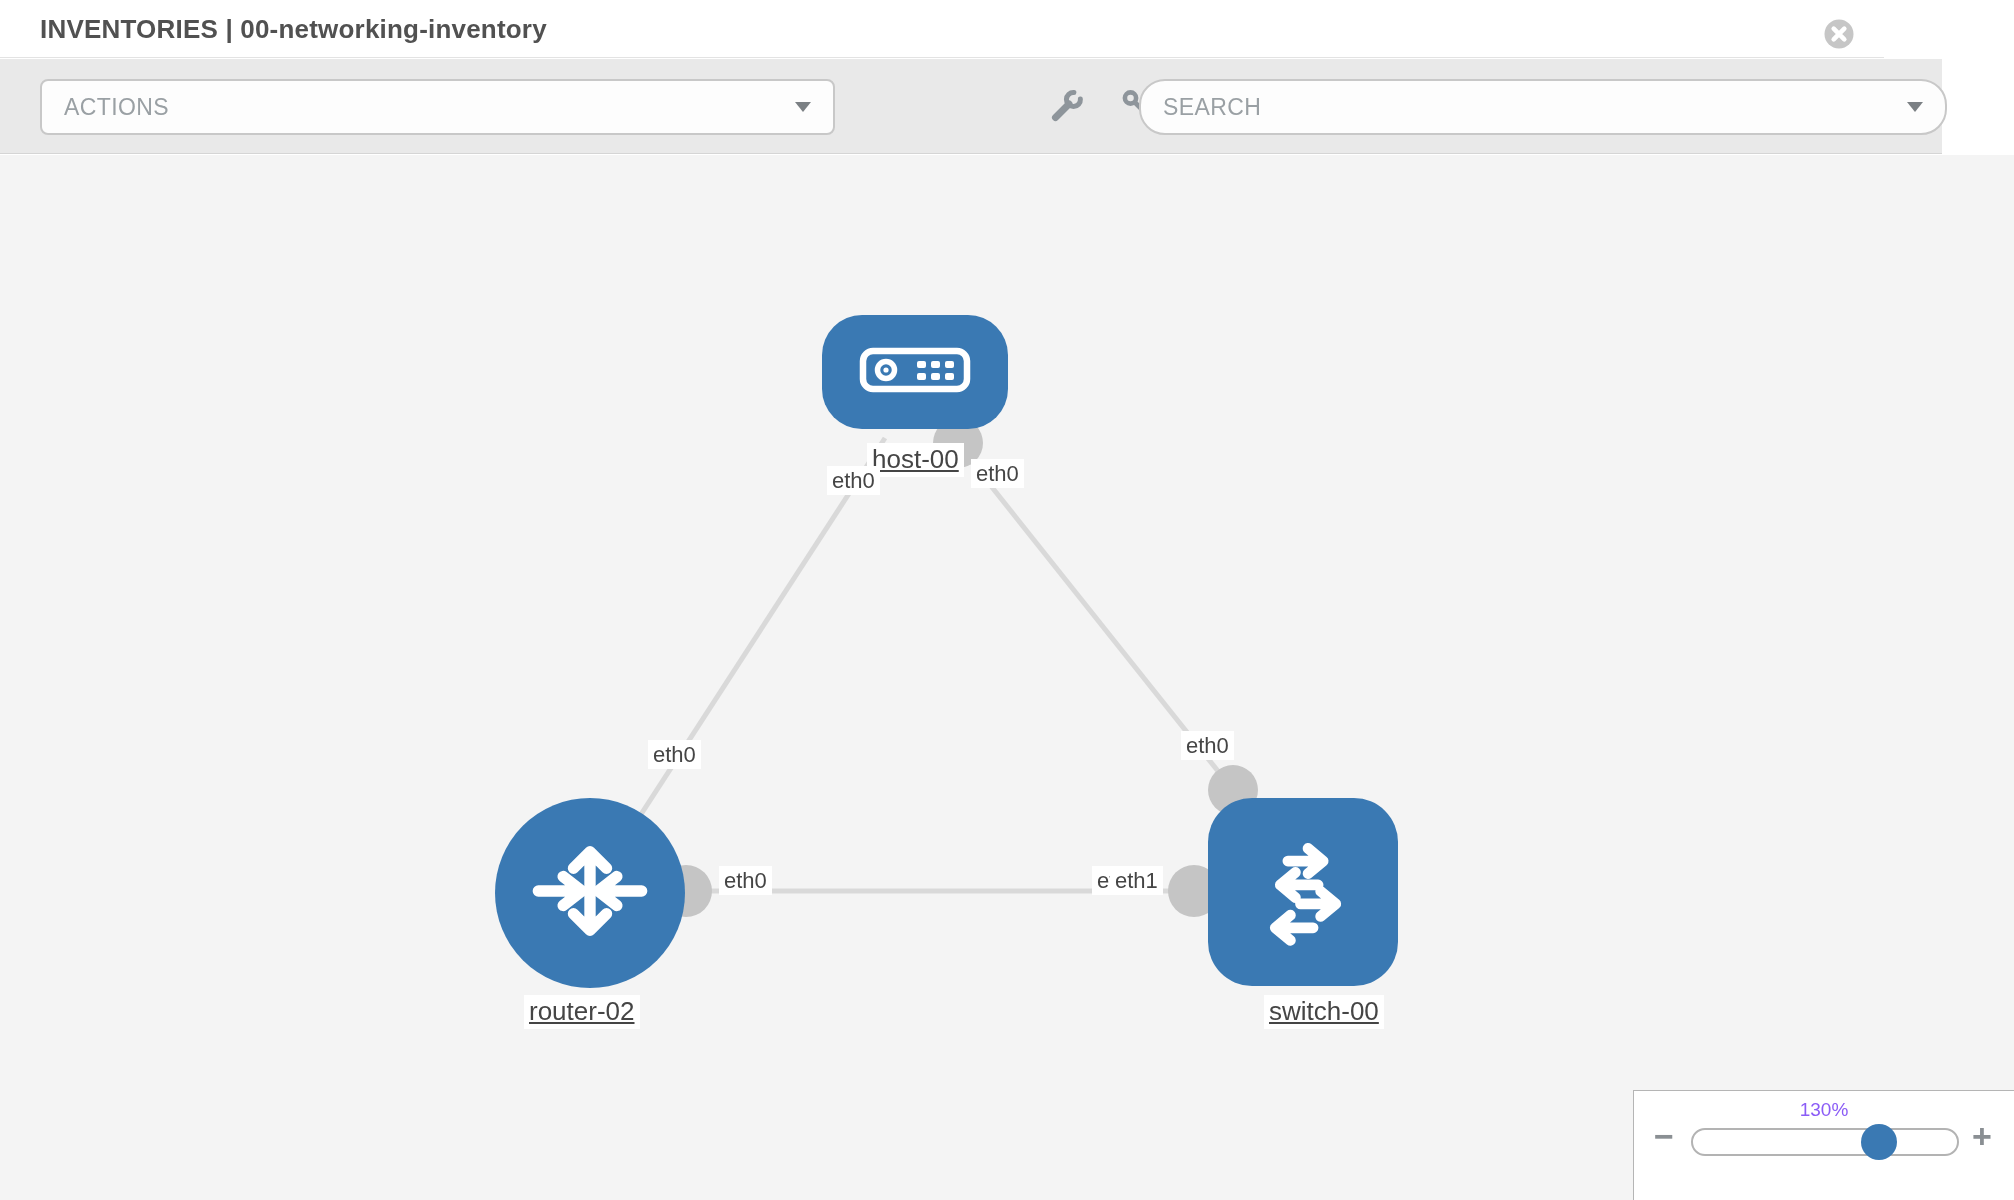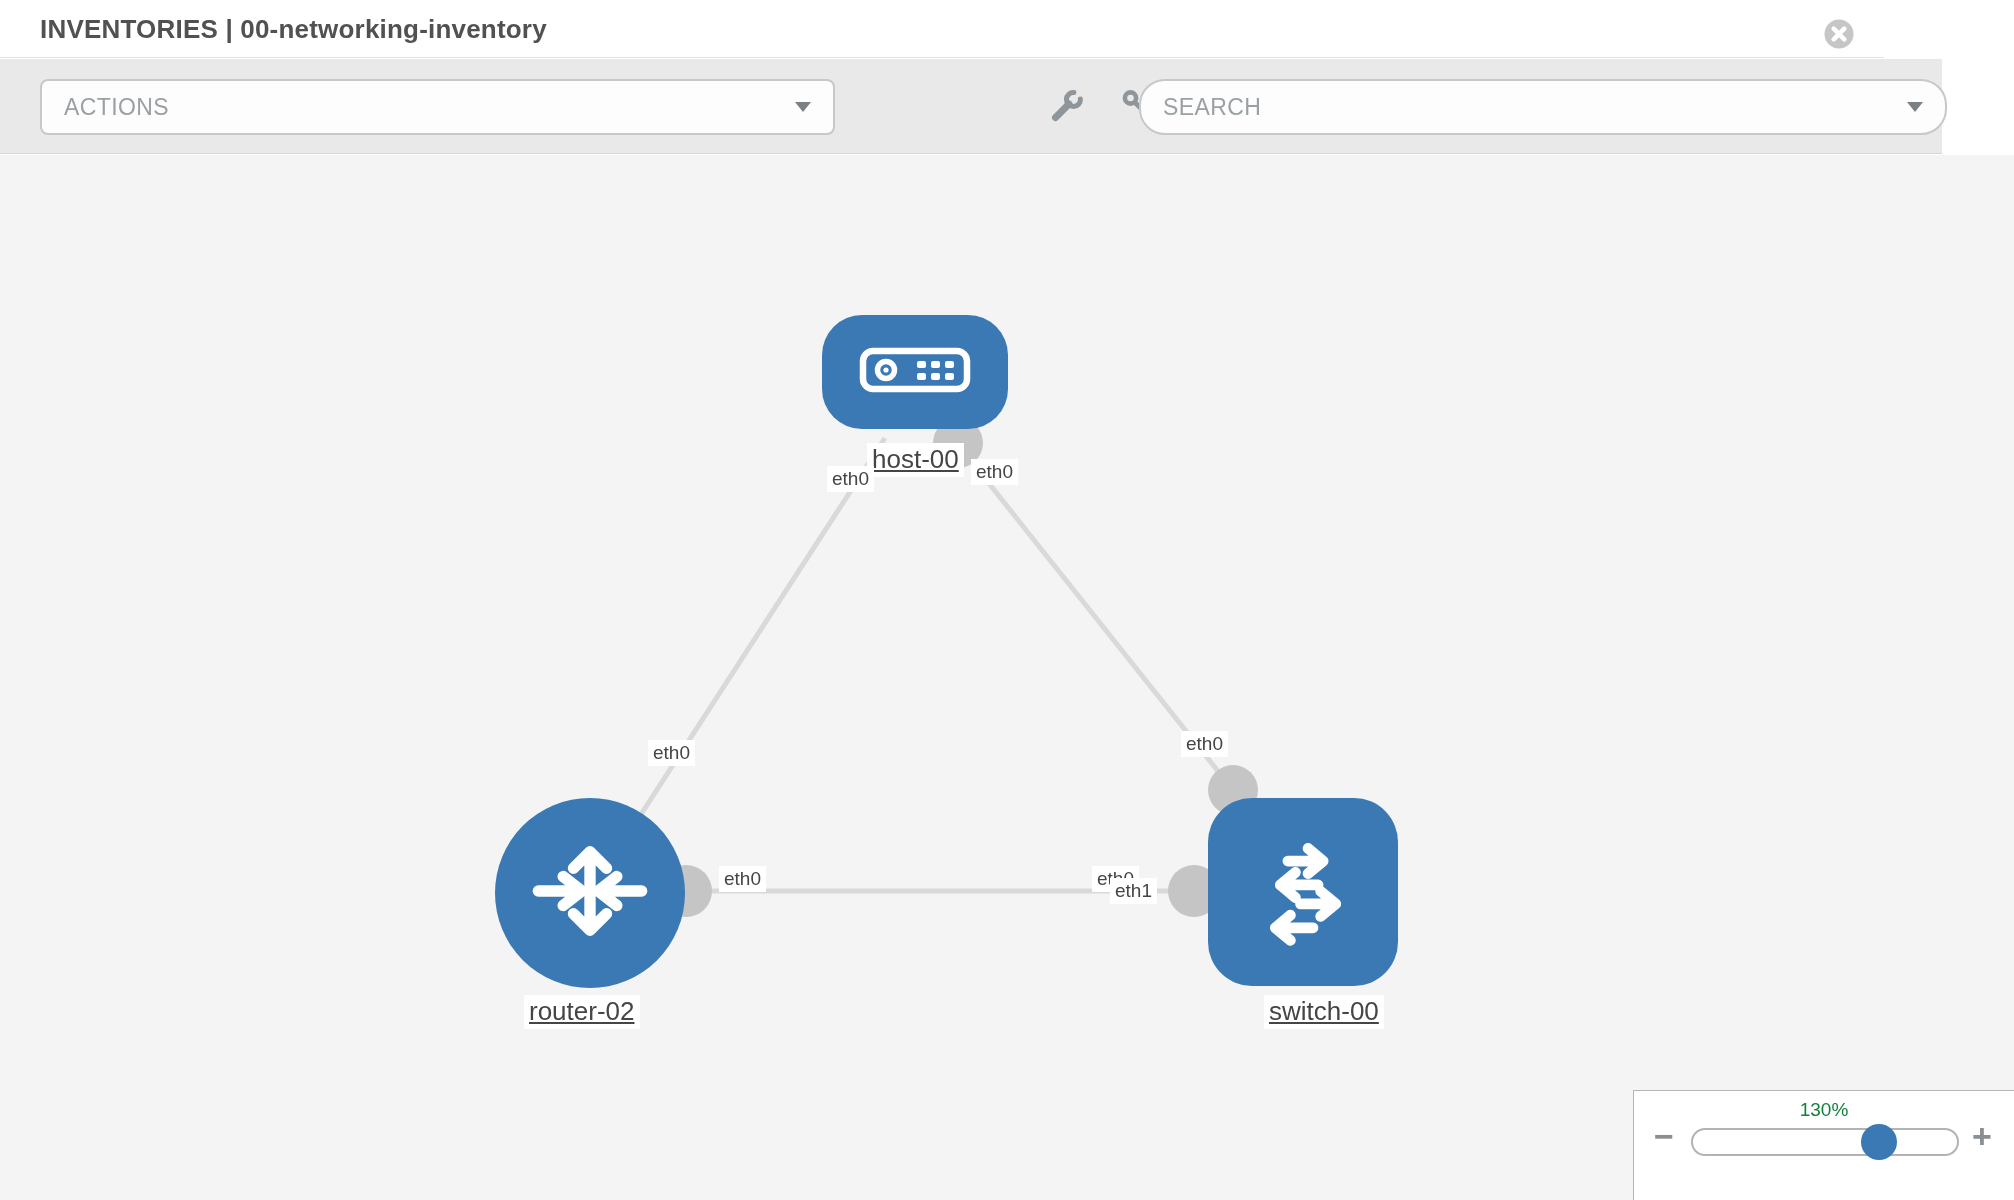--- a/index.html
+++ b/index.html
@@ -46,36 +46,36 @@
   .dot-switch-top{left:1208px;top:610px;width:50px;height:50px;}
   .dot-switch-left{left:1168px;top:710px;width:52px;height:52px;}
 
   .node{position:absolute;background:var(--color-node-blue);z-index:3;display:flex;align-items:center;justify-content:center;cursor:pointer;}
   .node-host{left:822px;top:160px;width:186px;height:114px;border-radius:40px;}
   .node-router{left:495px;top:643px;width:190px;height:190px;border-radius:50%;}
   .node-switch{left:1208px;top:643px;width:190px;height:188px;border-radius:44px;}
 
   .g-label{position:absolute;background:#fff;color:var(--color-label-text);z-index:4;white-space:nowrap;line-height:1.15;padding:2px 5px;}
   .name-label{font-size:26px;text-decoration:underline;}
-  .if-label{font-size:19px;}
+  .if-label{font-size:22px;}
   .lbl-host-name{left:867px;top:288px;}
   .lbl-router-name{left:524px;top:840px;}
   .lbl-switch-name{left:1236px;top:840px;margin-left:28px;}
   .lbl-host-left{left:827px;top:311px;}
   .lbl-host-right{left:971px;top:304px;}
   .lbl-router-top{left:648px;top:585px;}
   .lbl-switch-top{left:1181px;top:576px;}
   .lbl-router-right{left:719px;top:711px;}
   .lbl-switch-left-a{left:1092px;top:711px;}
-  .lbl-switch-left-b{left:1110px;top:711px;z-index:5;margin-top:12px;}
+  .lbl-switch-left-b{left:1110px;top:711px;z-index:5;}
 
   
   .zoom-panel{position:absolute;left:1633px;top:935px;width:381px;height:110px;background:#fff;
               border-left:1px solid #b5b5b5;border-top:1px solid #b5b5b5;z-index:6;}
-  .zoom-level{position:absolute;left:0;top:8px;width:100%;text-align:center;font-size:19px;color:#15803d;}
+  .zoom-level{position:absolute;left:0;top:8px;width:100%;text-align:center;font-size:19px;color:#8b5cf6;}
   .zoom-minus,.zoom-plus{position:absolute;top:28px;font-size:34px;font-weight:700;color:#8a8f93;cursor:pointer;line-height:1;}
   .zoom-minus{left:20px;}
   .zoom-plus{left:338px;}
   .zoom-track{position:absolute;left:57px;top:37px;width:268px;height:28px;border:2px solid #b3b3b3;border-radius:14px;background:#fff;cursor:pointer;}
   .zoom-thumb{position:absolute;left:168px;top:-6px;width:36px;height:36px;border-radius:50%;background:var(--color-node-blue);cursor:grab;}
 </style>
 </head>
 <body>
 
 <div class="screen">

